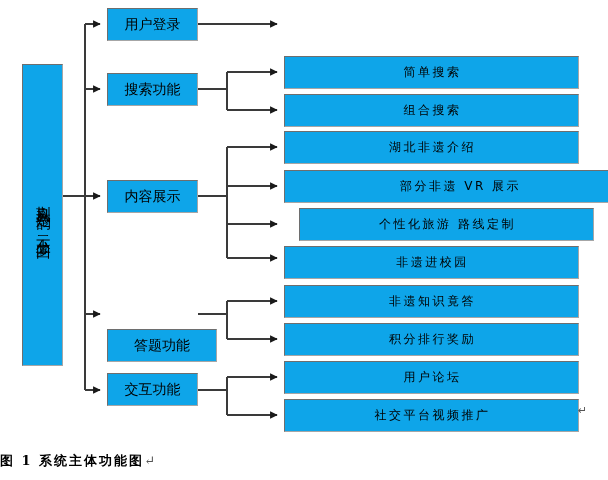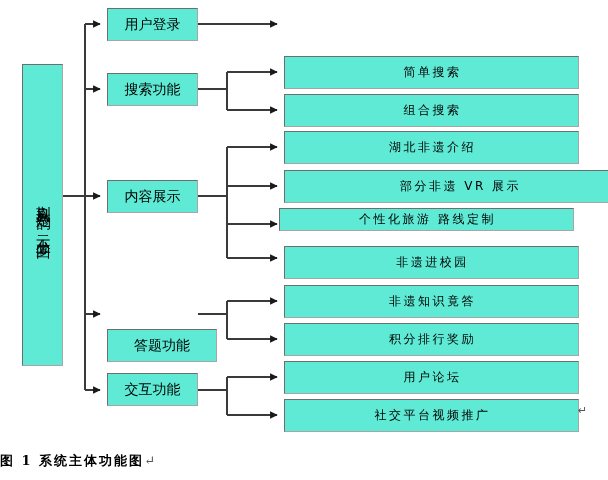--- a/index.html
+++ b/index.html
@@ -24,21 +24,21 @@
     position: absolute;
     left: 0;
     top: 0;
     width: 608px;
     height: 480px;
     pointer-events: none;
   }
   .node {
     position: absolute;
     box-sizing: border-box;
-    background: #5eead4;
+    background: #0ea5e9;
     border: 1px solid #a6a6a6;
     border-top-color: #6e6e6e;
     border-left-color: #6e6e6e;
     display: flex;
     align-items: center;
     justify-content: center;
     text-align: center;
     line-height: 1.15;
   }
   .node-root {
@@ -163,21 +163,21 @@
   <div class="node node-leaf" style="left:284px; top:94px; width:295px; height:33px;">
     <span>组合搜索</span>
   </div>
 
   <div class="node node-leaf" style="left:284px; top:131px; width:295px; height:33px;">
     <span>湖北非遗介绍</span>
   </div>
   <div class="node node-leaf" style="left:284px; top:170px; width:351px; height:33px;">
     <span>部分非遗 VR 展示</span>
   </div>
-  <div class="node node-leaf" style="left:279px; top:208px; width:295px; height:23px;">
+  <div class="node node-leaf" style="left:299px; top:208px; width:295px; height:33px;">
     <span>个性化旅游 路线定制</span>
   </div>
   <div class="node node-leaf" style="left:284px; top:246px; width:295px; height:33px;">
     <span>非遗进校园</span>
   </div>
 
   <div class="node node-leaf" style="left:284px; top:285px; width:295px; height:33px;">
     <span>非遗知识竟答</span>
   </div>
   <div class="node node-leaf" style="left:284px; top:323px; width:295px; height:33px;">

